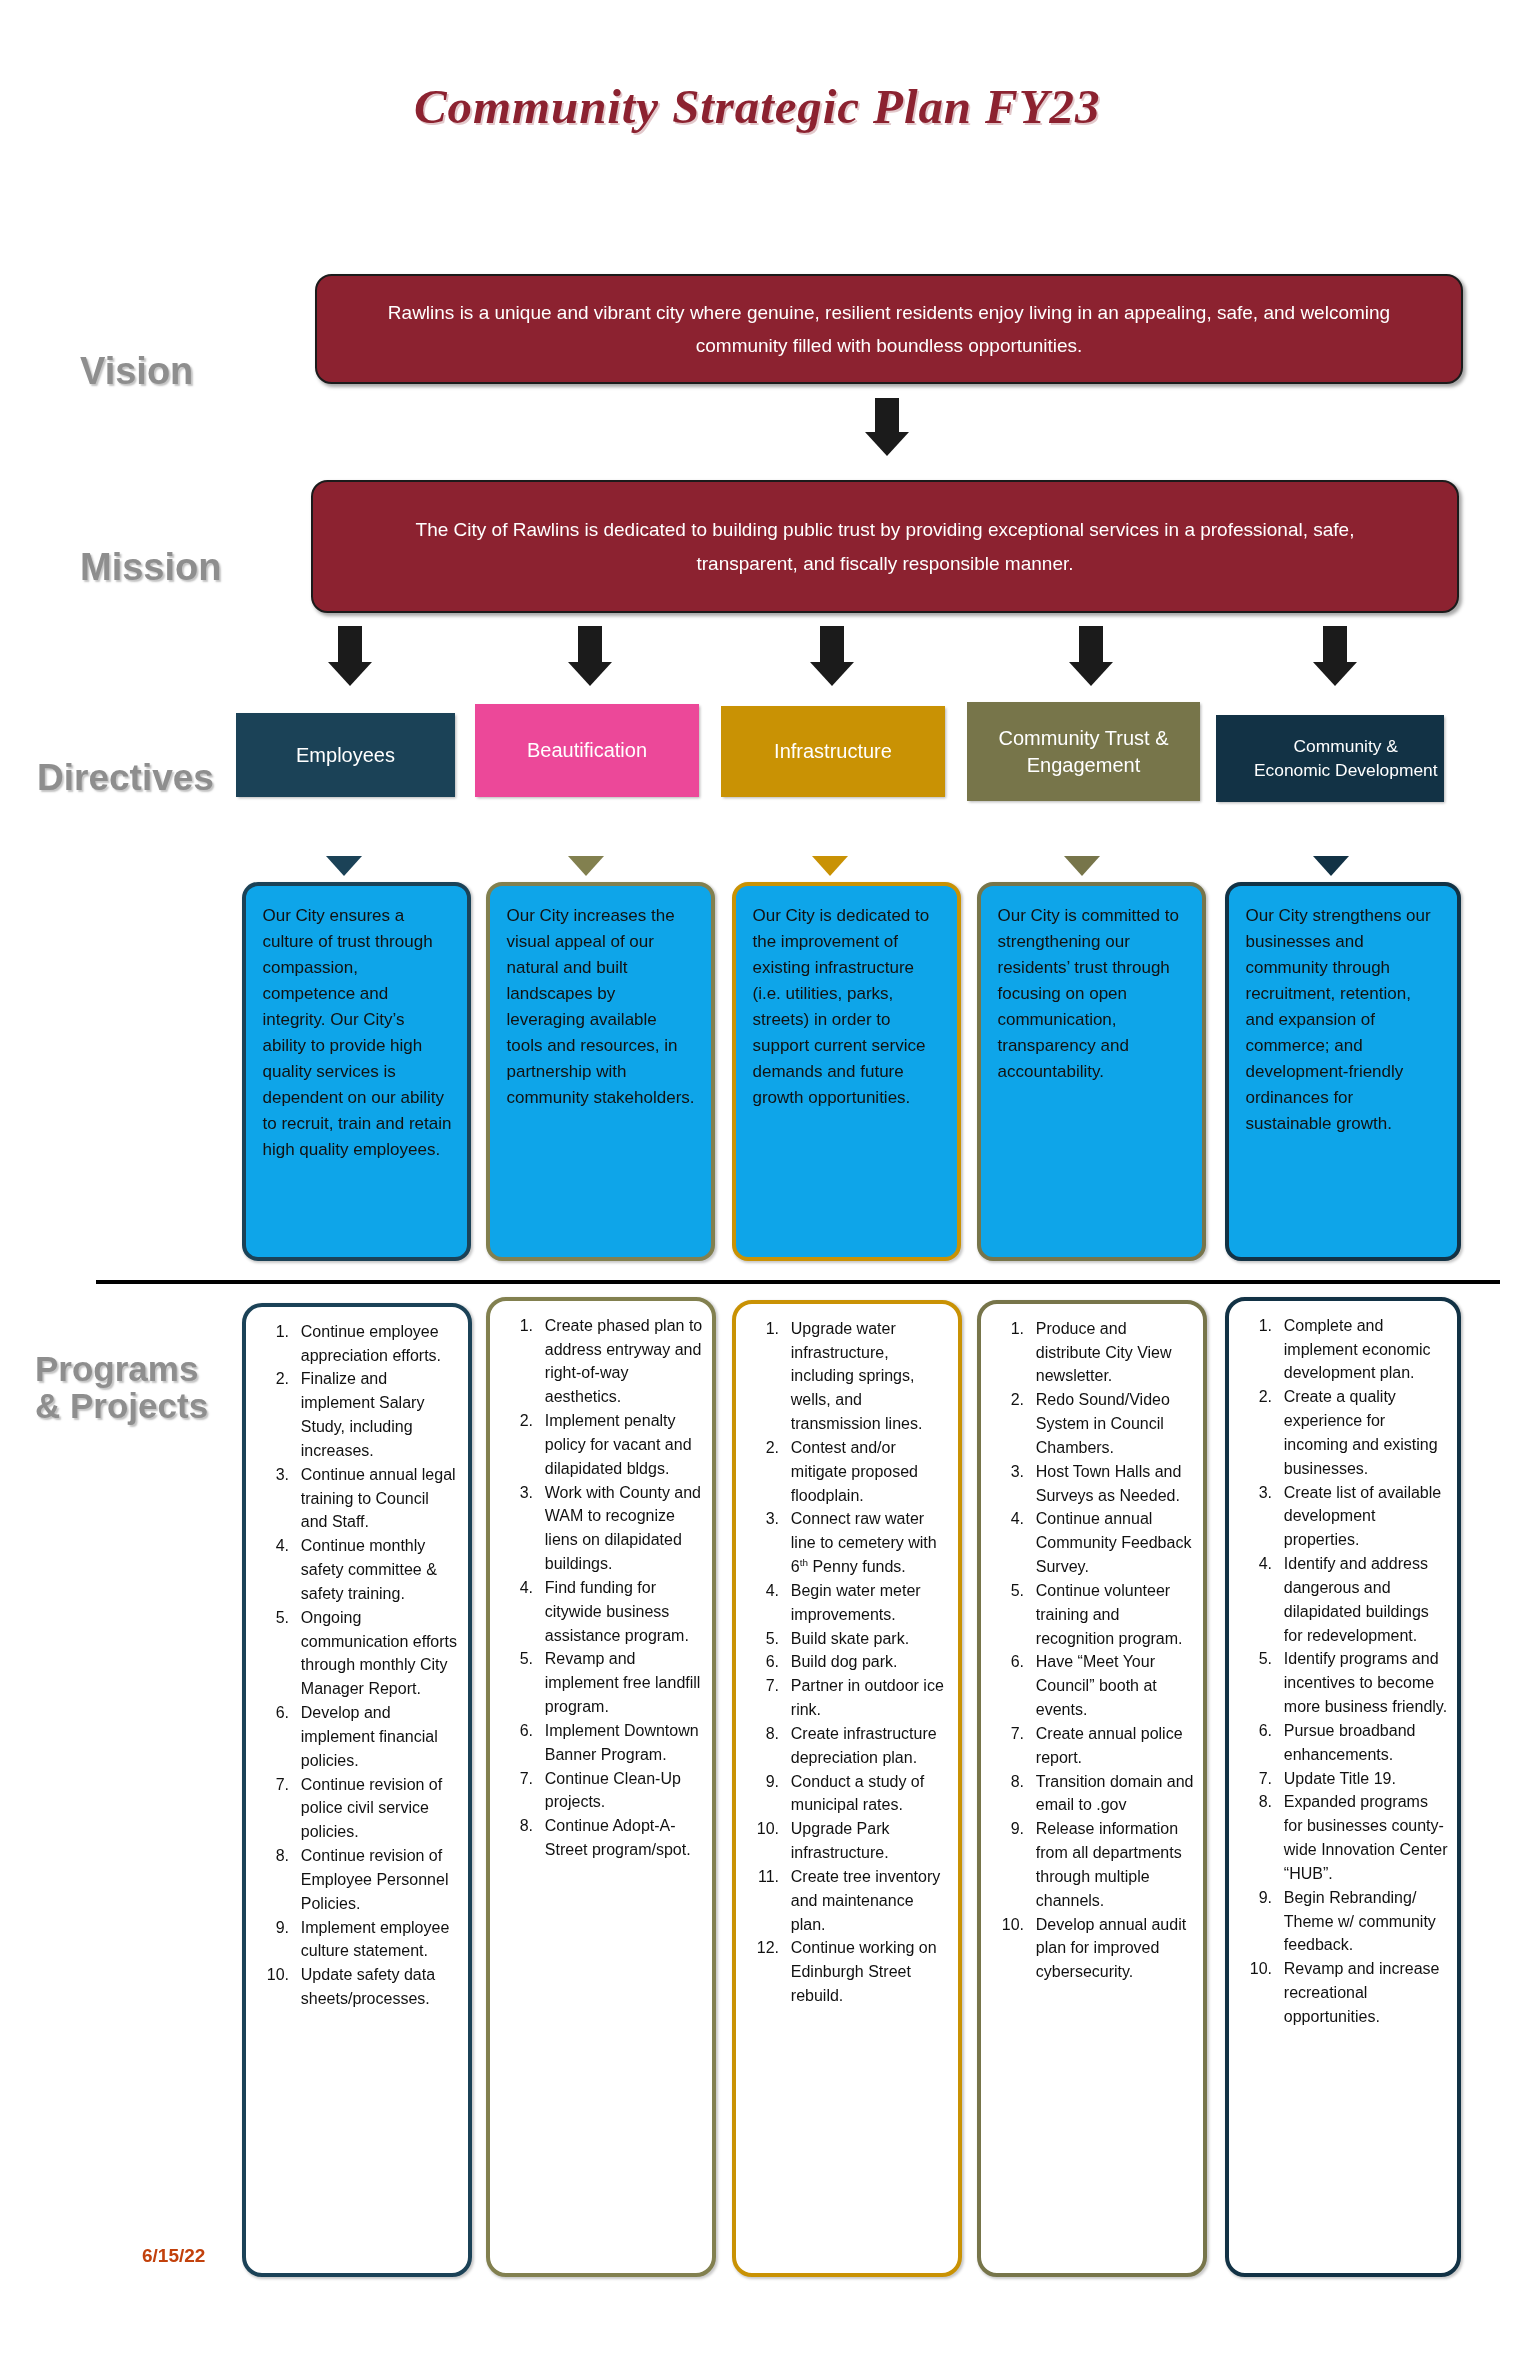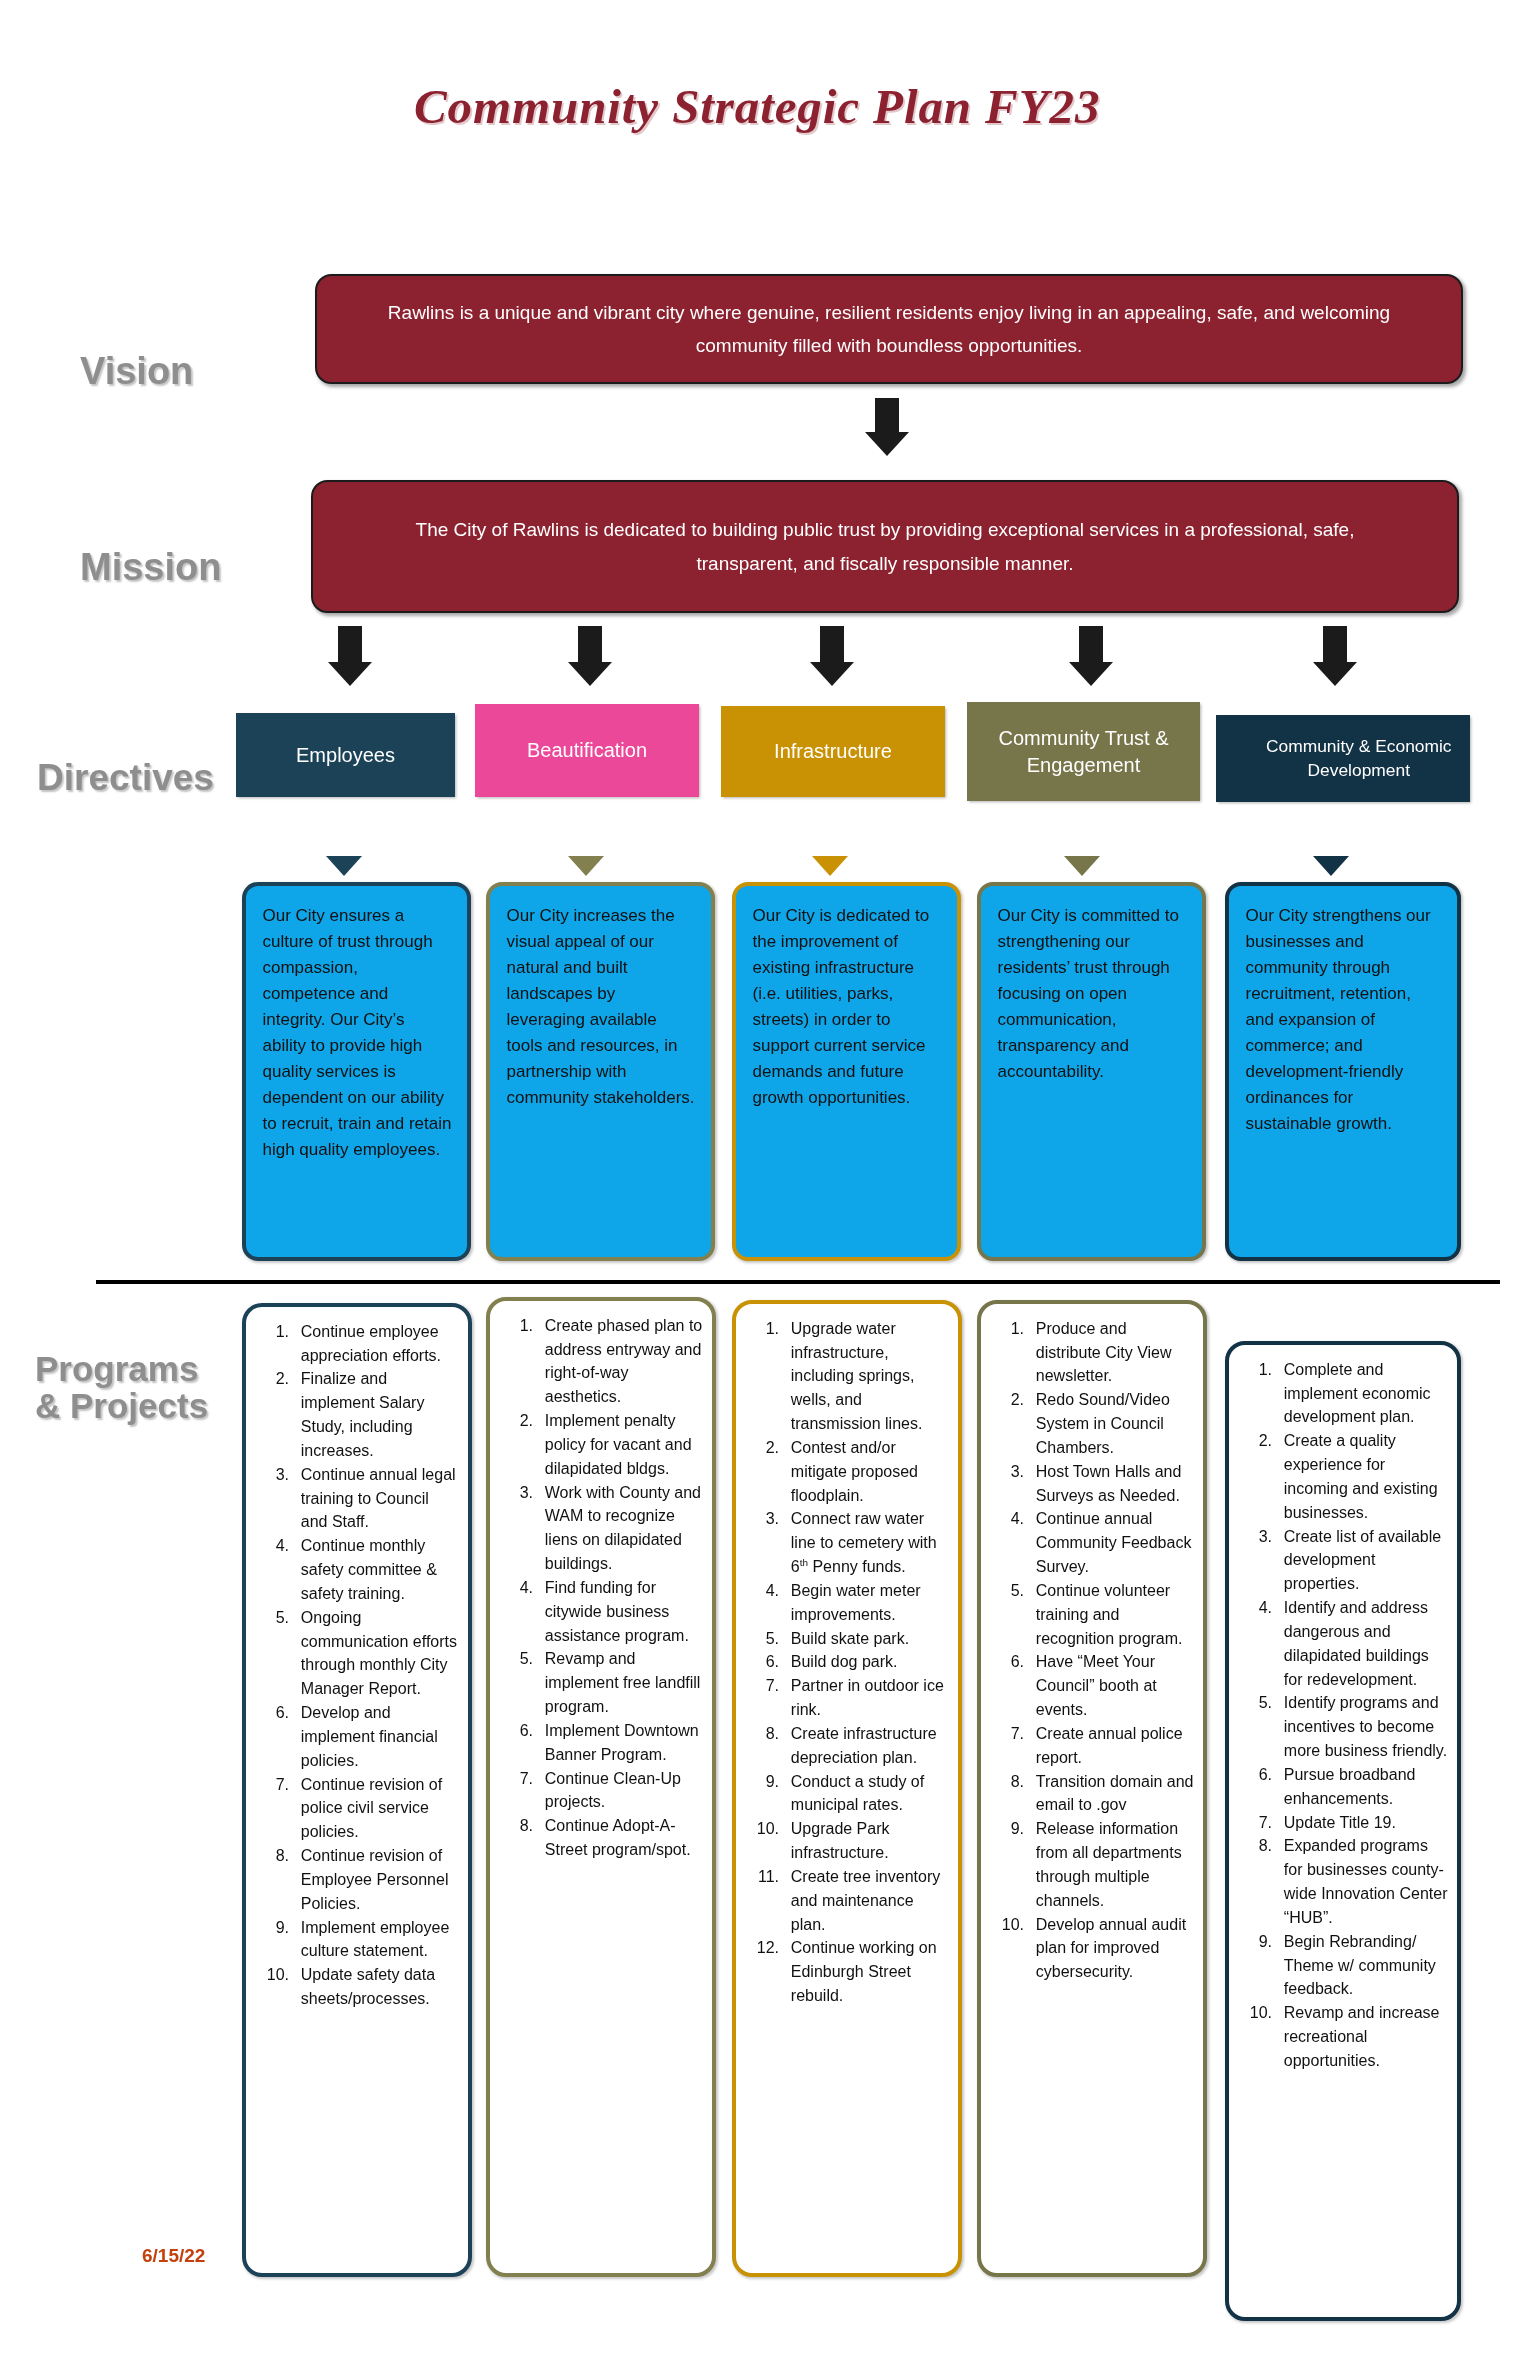--- a/index.html
+++ b/index.html
@@ -193,21 +193,21 @@
 </div>
 <div class="directive-box" id="dir-1" style="left: 475px; top: 704px; width: 224px; height: 93px; background: #ec4899;">
   <span>Beautification</span>
 </div>
 <div class="directive-box" id="dir-2" style="left: 721px; top: 706px; width: 224px; height: 91px; background: rgb(201, 146, 4);">
   <span>Infrastructure</span>
 </div>
 <div class="directive-box" id="dir-3" style="left: 967px; top: 702px; width: 233px; height: 99px; background: rgb(119, 117, 74);">
   <span>Community Trust &amp; Engagement</span>
 </div>
-<div class="directive-box" id="dir-4" style="left: 1216px; top: 715px; width: 254px; height: 87px; font-size: 17.4px; background: rgb(18, 50, 69); padding-left: 37px;">
+<div class="directive-box" id="dir-4" style="left: 1216px; top: 715px; width: 228px; height: 87px; font-size: 17.4px; background: rgb(18, 50, 69); padding-left: 37px;">
   <span>Community &amp; Economic Development</span>
 </div>
 
 <div class="conn">
   <div class="stem" style="left:336px; top:797px; height:62px;"></div>
   <div class="head" style="left:326px; top:856px; border-top:20px solid #1b4257;"></div>
 </div>
 <div class="conn">
   <div class="stem" style="left:578px; top:797px; height:62px;"></div>
   <div class="head" style="left:568px; top:856px; border-top:20px solid #82804f;"></div>
@@ -292,21 +292,21 @@
       <li>Host Town Halls and Surveys as Needed.</li>
       <li>Continue annual Community Feedback Survey.</li>
       <li>Continue volunteer training and recognition program.</li>
       <li>Have “Meet Your Council” booth at events.</li>
       <li>Create annual police report.</li>
       <li>Transition domain and email to .gov</li>
       <li>Release information from all departments through multiple channels.</li>
       <li>Develop annual audit plan for improved cybersecurity.</li>
     </ol>
 </div>
-<div class="prog-box" style="left:1225px; top:1297px; width:236px; height:980px; border-color:#123245;margin-top:44px;">
+<div class="prog-box" style="left:1225px; top:1297px; width:236px; height:980px; border-color:#123245;">
   <ol>
       <li>Complete and implement economic development plan.</li>
       <li>Create a quality experience for incoming and existing businesses.</li>
       <li>Create list of available development properties.</li>
       <li>Identify and address dangerous and dilapidated buildings for redevelopment.</li>
       <li>Identify programs and incentives to become more business friendly.</li>
       <li>Pursue broadband enhancements.</li>
       <li>Update Title 19.</li>
       <li>Expanded programs for businesses county-wide Innovation Center “HUB”.</li>
       <li>Begin Rebranding/ Theme w/ community feedback.</li>

